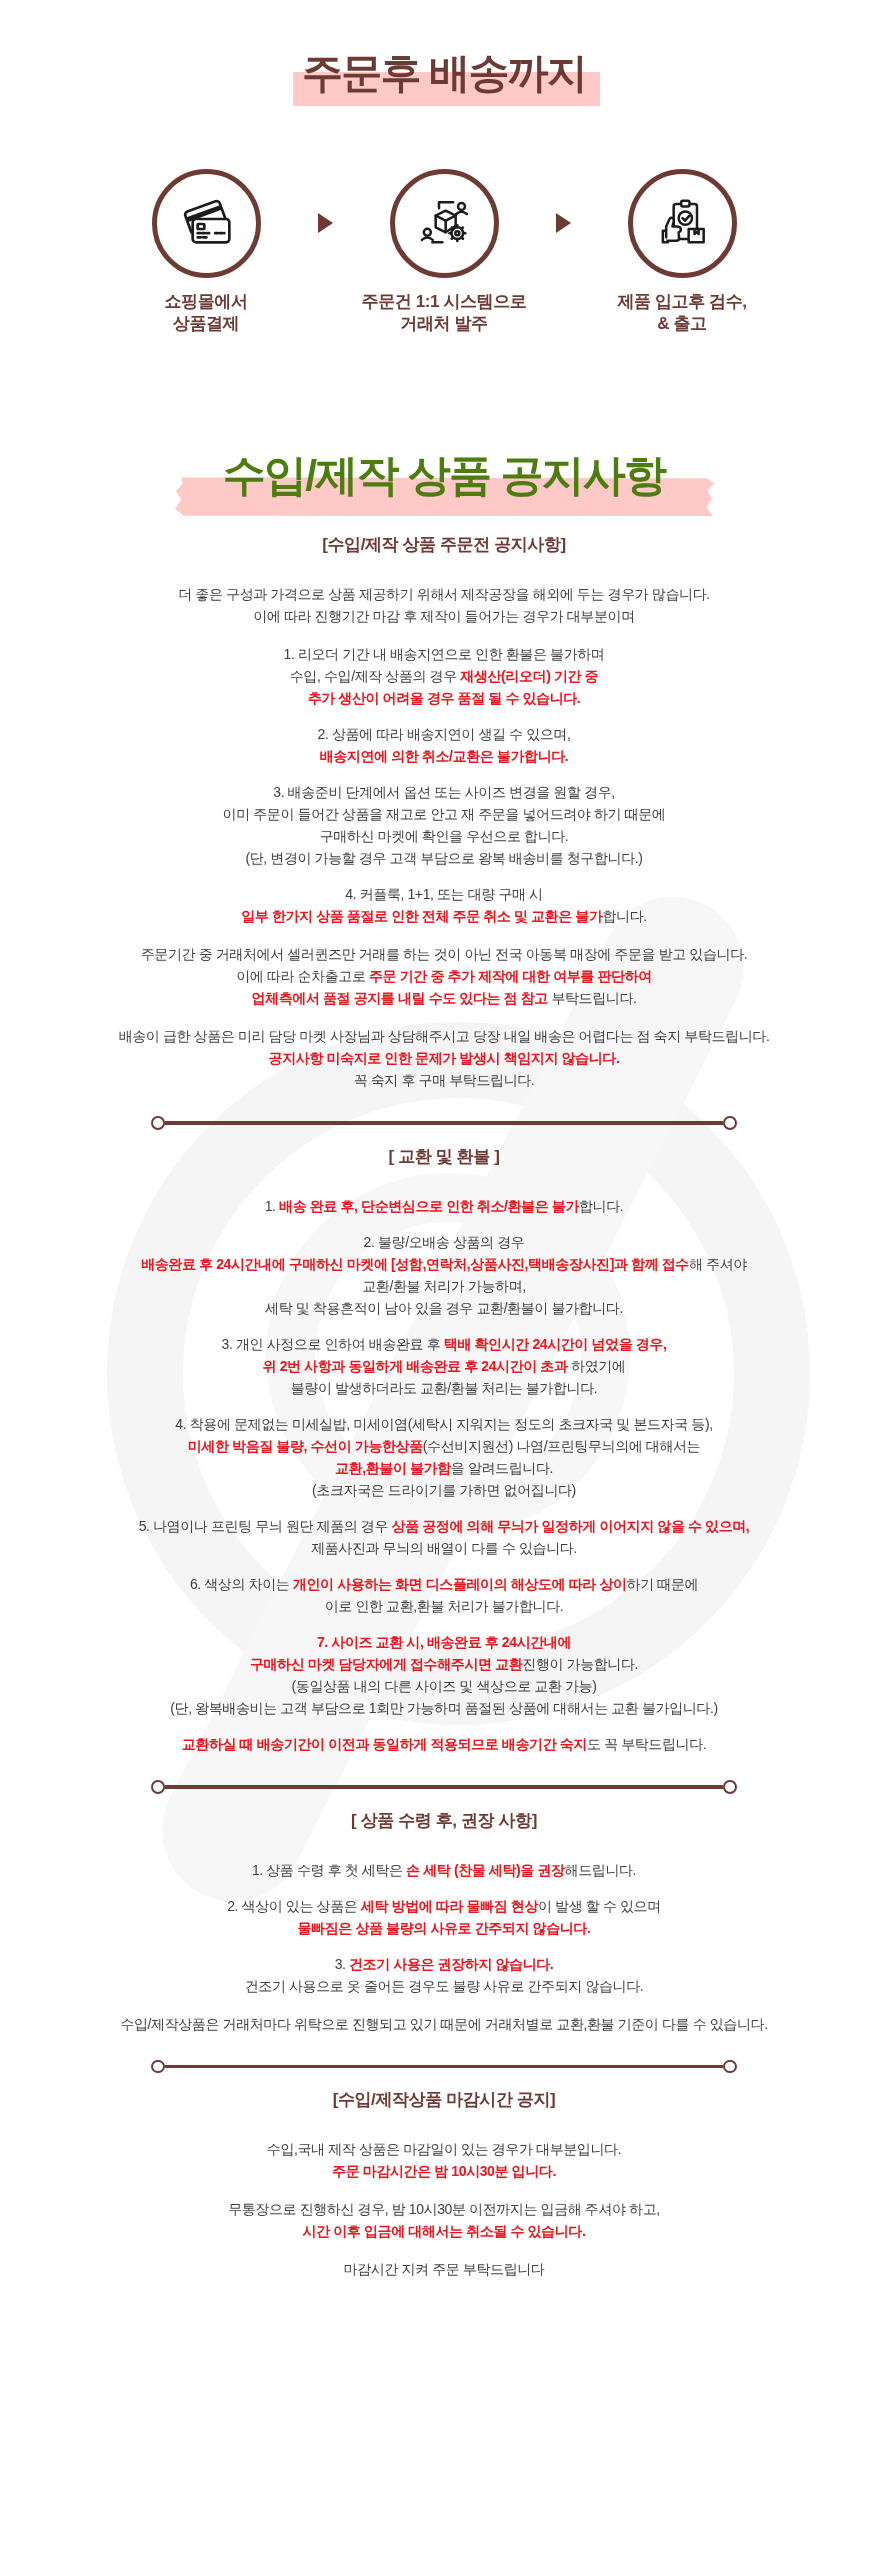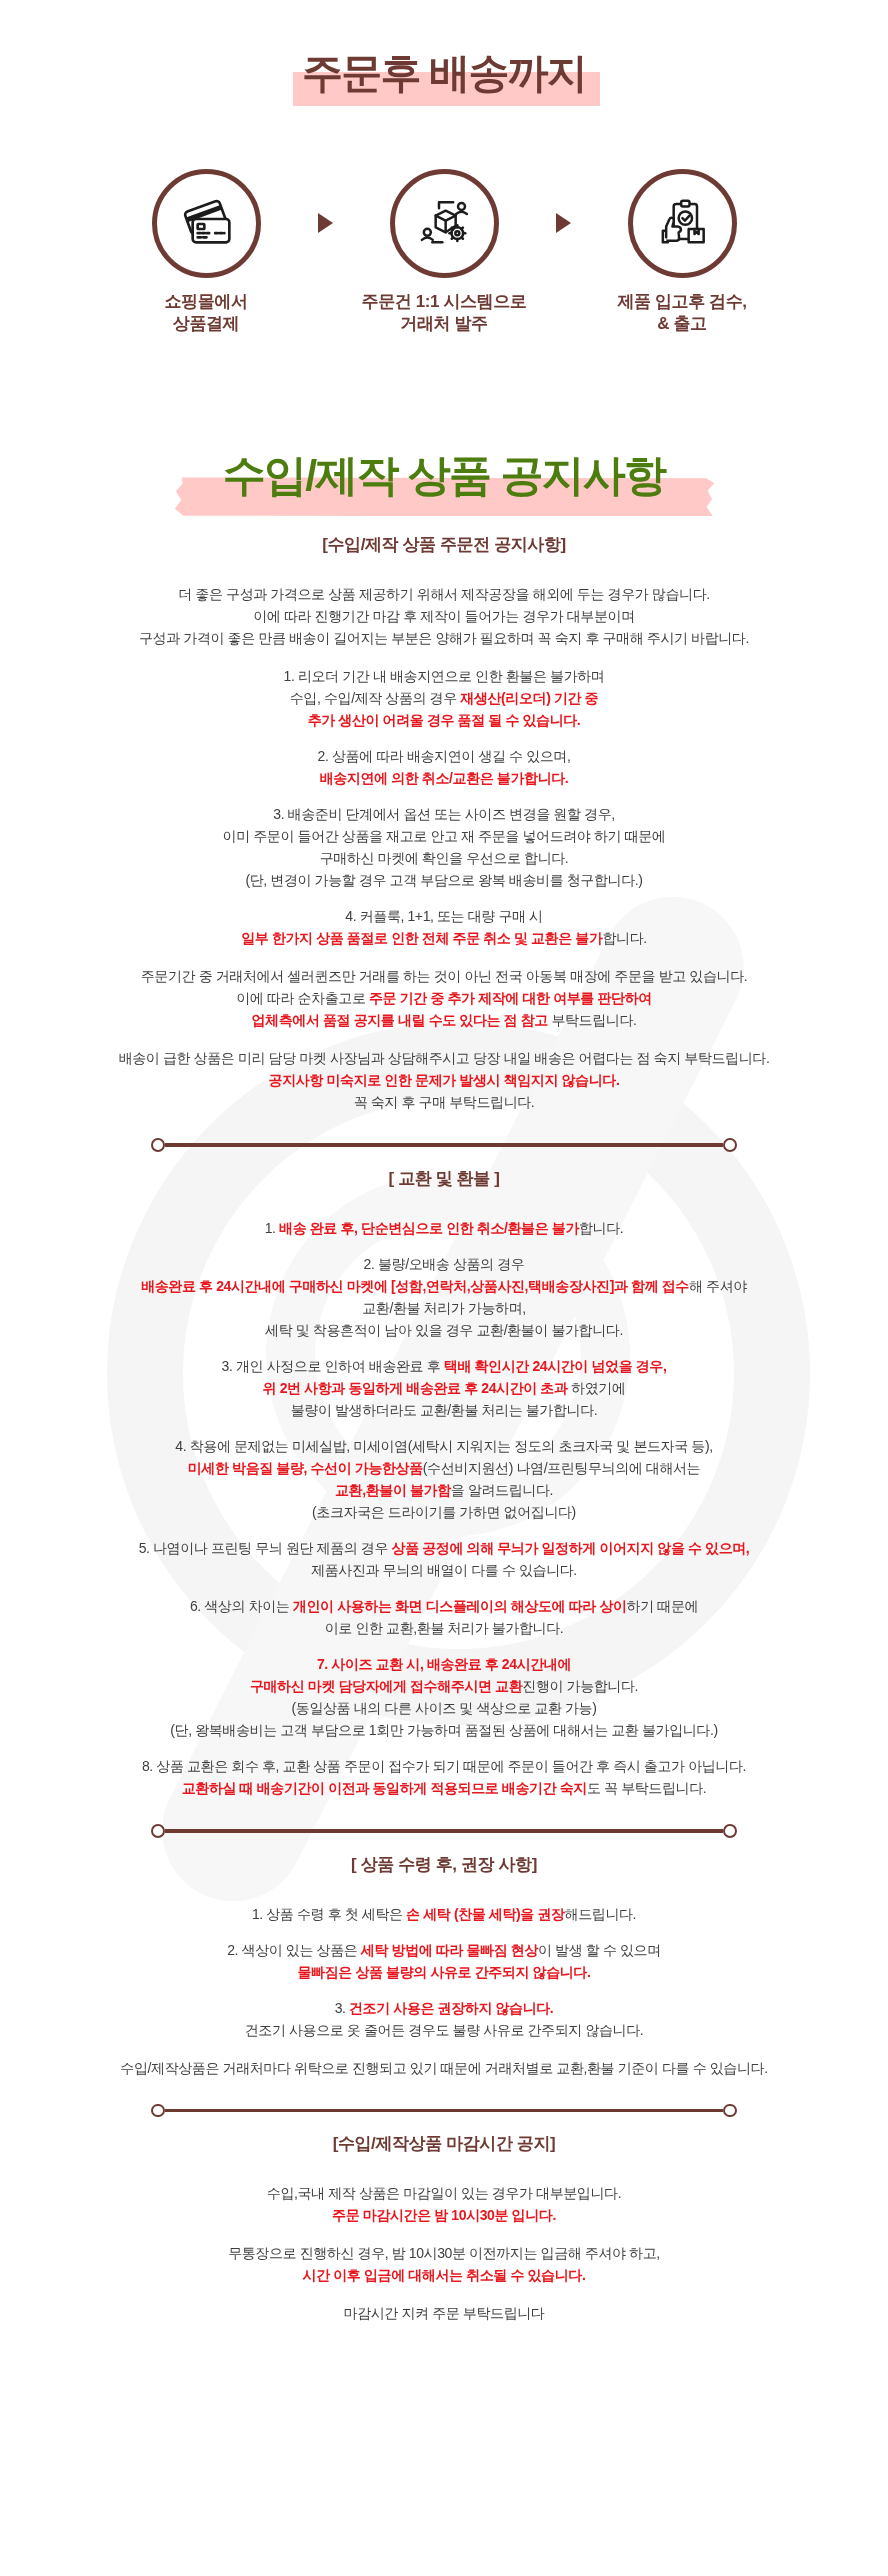--- a/index.html
+++ b/index.html
@@ -148,21 +148,20 @@
         <span class="tape tape2"></span>
         <span class="title-text">수입/제작 상품 공지사항</span>
       </span>
     </div>
 
     <div class="sections" id="sections">
         <div class="sec-heading">[수입/제작 상품 주문전 공지사항]</div>
         <div class="para">
           <div class="line"><span>더 좋은 구성과 가격으로 상품 제공하기 위해서 제작공장을 해외에 두는 경우가 많습니다.</span></div>
           <div class="line"><span>이에 따라 진행기간 마감 후 제작이 들어가는 경우가 대부분이며</span></div>
-          <div class="line"><span>구성과 가격이 좋은 만큼 배송이 길어지는 부분은 양해가 필요하며 꼭 숙지 후 구매해 주시기 바랍니다.</span></div>
         </div>
         <div class="para gap-lg">
           <div class="line"><span>1. 리오더 기간 내 배송지연으로 인한 환불은 불가하며</span></div>
           <div class="line"><span>수입, 수입/제작 상품의 경우 </span><span class="red">재생산(리오더) 기간 중</span></div>
           <div class="line"><span class="red">추가 생산이 어려울 경우 품절 될 수 있습니다.</span></div>
         </div>
         <div class="para">
           <div class="line"><span>2. 상품에 따라 배송지연이 생길 수 있으며,</span></div>
           <div class="line"><span class="red">배송지연에 의한 취소/교환은 불가합니다.</span></div>
         </div>
@@ -220,21 +219,20 @@
           <div class="line"><span>6. 색상의 차이는 </span><span class="red">개인이 사용하는 화면 디스플레이의 해상도에 따라 상이</span><span>하기 때문에</span></div>
           <div class="line"><span>이로 인한 교환,환불 처리가 불가합니다.</span></div>
         </div>
         <div class="para">
           <div class="line"><span class="red">7. 사이즈 교환 시, 배송완료 후 24시간내에</span></div>
           <div class="line"><span class="red">구매하신 마켓 담당자에게 접수해주시면 교환</span><span>진행이 가능합니다.</span></div>
           <div class="line"><span>(동일상품 내의 다른 사이즈 및 색상으로 교환 가능)</span></div>
           <div class="line"><span>(단, 왕복배송비는 고객 부담으로 1회만 가능하며 품절된 상품에 대해서는 교환 불가입니다.)</span></div>
         </div>
         <div class="para">
-          <div class="line"><span>8. 상품 교환은 회수 후, 교환 상품 주문이 접수가 되기 때문에 주문이 들어간 후 즉시 출고가 아닙니다.</span></div>
           <div class="line"><span class="red">교환하실 때 배송기간이 이전과 동일하게 적용되므로 배송기간 숙지</span><span>도 꼭 부탁드립니다.</span></div>
         </div>
         <div class="divider">
           <span class="ring"></span>
           <span class="bar"></span>
           <span class="ring"></span>
         </div>
         <div class="sec-heading">[ 상품 수령 후, 권장 사항]</div>
         <div class="para">
           <div class="line"><span>1. 상품 수령 후 첫 세탁은 </span><span class="red">손 세탁 (찬물 세탁)을 권장</span><span>해드립니다.</span></div>

